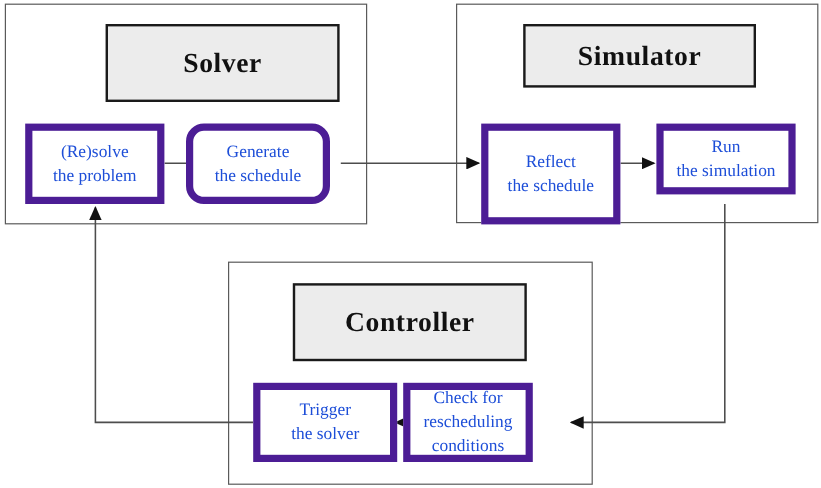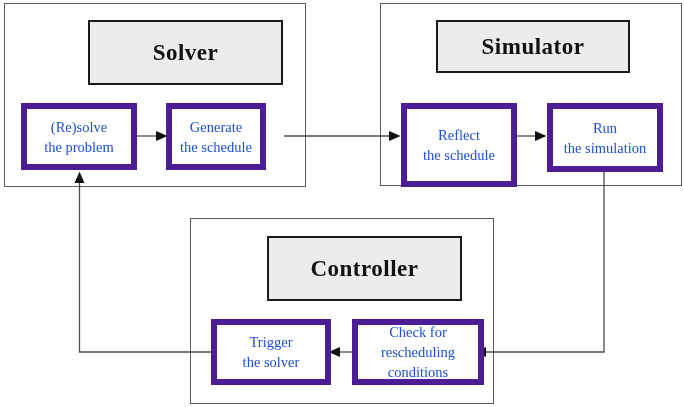--- a/index.html
+++ b/index.html
@@ -23,38 +23,38 @@
     position:absolute;
     background:#ececec;
     border:2px solid #1a1a1a;
     box-sizing:border-box;
     display:flex;align-items:center;justify-content:center;
     font-size:23px;font-weight:bold;color:#111111;
     letter-spacing:0.5px;
   }
   #solver-title{left:57px;top:20px;width:195px;height:65px;margin-left:31px;}
   #simulator-title{left:436px;top:20px;width:194px;height:53px;}
-  #controller-title{left:244px;top:236px;width:195px;height:65px;margin-left:23px;}
+  #controller-title{left:244px;top:236px;width:195px;height:65px;}
   .step-box{
     position:absolute;
     background:#ffffff;
     border:6px solid #4c1d95;
     box-sizing:border-box;
     display:flex;align-items:center;justify-content:center;
     text-align:center;
     font-size:14.5px;color:#1d4ed8;
     line-height:1.38;
     white-space:pre-line;
   }
   #box-resolve{left:21px;top:103px;width:116px;height:67px;}
-  #box-generate{left:166px;top:103px;width:100px;height:67px;}
+  #box-generate{left:155px;top:103px;width:120px;height:67px;border-radius:15px;}
   #box-reflect{left:401px;top:103px;width:116px;height:84px;}
-  #box-run{left:547px;top:103px;width:116px;height:69px;}
+  #box-run{left:547px;top:103px;width:116px;height:59px;}
   #box-trigger{left:211px;top:319px;width:120px;height:66px;}
-  #box-check{left:352px;top:319px;width:132px;height:66px;}
+  #box-check{left:336px;top:319px;width:108px;height:66px;}
   #arrow-layer{position:absolute;left:0;top:0;pointer-events:none;}
   .flow{stroke:#4d4d4d;stroke-width:1.3;fill:none;}
 </style>
 </head>
 <body>
 
 <div id="page">
 
   <div id="solver-container" class="container"></div>
   <div id="simulator-container" class="container"></div>

